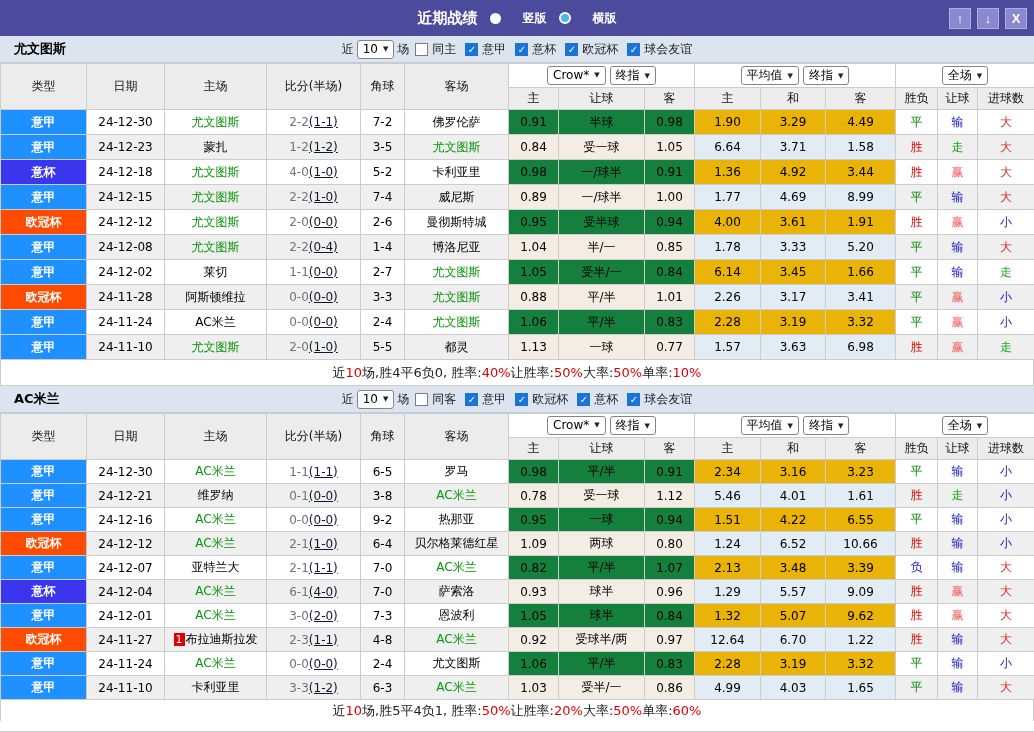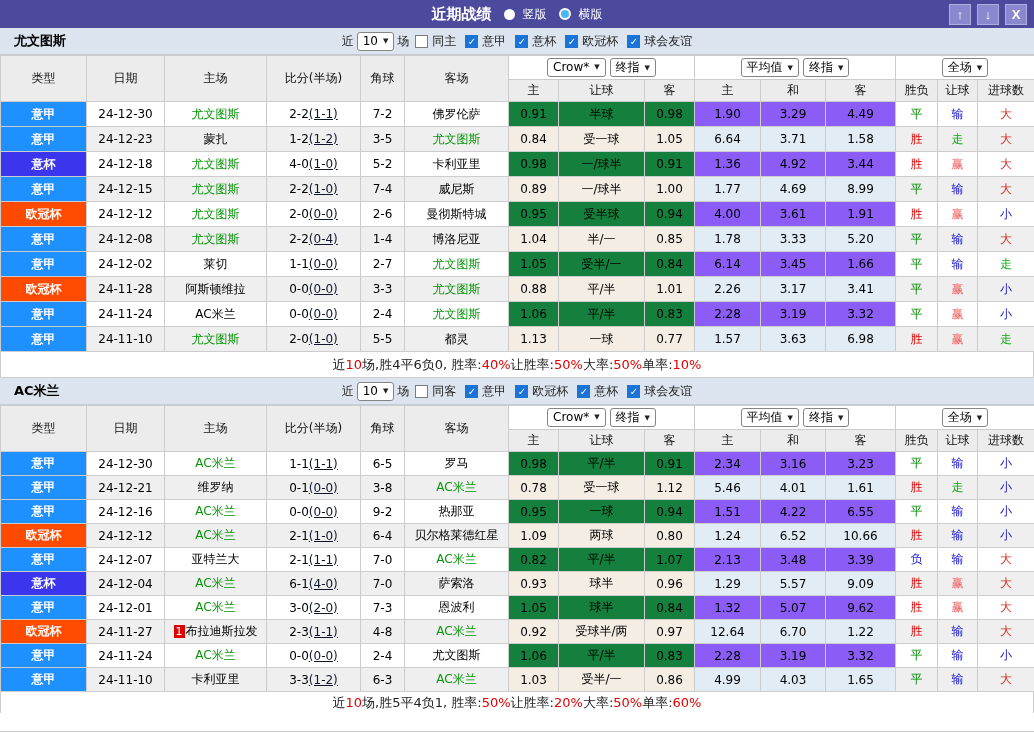--- a/index.html
+++ b/index.html
@@ -1,24 +1,24 @@
 <!DOCTYPE html>
 <html><head>
 <meta charset="utf-8">
 <style>
   * { box-sizing: border-box; }
   body { margin:0; background:#fff; font-family:"DejaVu Sans","Liberation Sans",sans-serif; }
   .window { width:1034px; height:732px; border-bottom:1px solid #c8c8c8; overflow:hidden; background:#fff; }
 
   
-  .titlebar { height:28px; background:#4b4a9d; position:relative; display:flex; align-items:center; color:#fff; }
+  .titlebar { height:36px; background:#4b4a9d; position:relative; display:flex; align-items:center; color:#fff; }
   .title-center { position:absolute; left:0; right:0; display:flex; justify-content:center; align-items:center; gap:12px; }
   .title-text { font-size:15px; font-weight:bold; }
   .radio-group { display:flex; align-items:center; gap:12px; font-size:12px; }
-  .radio { display:flex; align-items:center; gap:8px; cursor:pointer; }
+  .radio { display:flex; align-items:center; gap:22px; cursor:pointer;font-weight:bold; }
   .r-filled { width:11px; height:11px; border-radius:50%; background:#fff; }
   .r-open { width:12px; height:12px; border-radius:50%; background:#49b7f2; border:2px solid #fff; }
   .win-buttons { margin-left:auto; display:flex; gap:6px; padding-right:7px; position:relative; z-index:2; }
   .win-btn { width:22px; height:21px; background:#8a88ce; border:1px solid #aeacdf; color:#fff; font-weight:bold;
              font-size:13px; display:flex; align-items:center; justify-content:center; cursor:pointer; padding:0; }
 
   
   .section-header { height:27px; background:#dce4ef; border-bottom:1px solid #c3cdda; position:relative; display:flex; align-items:center; }
   .team-name { font-weight:bold; font-size:13px; color:#000; padding-left:14px; position:relative; z-index:2; }
   .filter-bar { position:absolute; left:0; right:0; display:flex; justify-content:center; align-items:center; gap:3px; font-size:12px; color:#222; }
@@ -36,25 +36,25 @@
   thead th { background:#ececec; font-weight:normal; color:#111; height:22px; }
   thead tr.ddrow th { height:24px; }
   thead th.ddc { background:#fff; }
   .ddc .sel { margin:0 2px; }
   tbody td { height:25px; color:#000; }
   .s2 tbody td { height:24px; }
   tbody tr.even td.plain { background:#efefef; }
   tbody tr.odd td.plain { background:#fff; }
   td.odds { background:#15803d; }
   tbody tr.even td.odds { background:#f3ede4; }
-  td.avg { background:#8b5cf6; }
+  td.avg { background:#eab308; }
   tbody tr.even td.avg { background:#e1ecf5; }
   td.lg { color:#fff; font-weight:bold; }
   .t-main { color:#089408; }
-  .score-m { color:#000000; }
+  .score-m { color:#737373; }
   .score-h { color:#0f172a;text-decoration:underline; }
   .badge { display:inline-block; background:#e00000; color:#fff; font-size:11px; line-height:13px; padding:0 2px; margin-right:1px; }
 
   .summary { height:26px; border:1px solid #ccc; border-top:none; display:flex; align-items:center; justify-content:center;
              font-size:13px; color:#222; }
   .summary.s2 { height:21px; border-bottom:none; }
   .red { color:#e00000; }
 </style>
 </head>
 <body>

